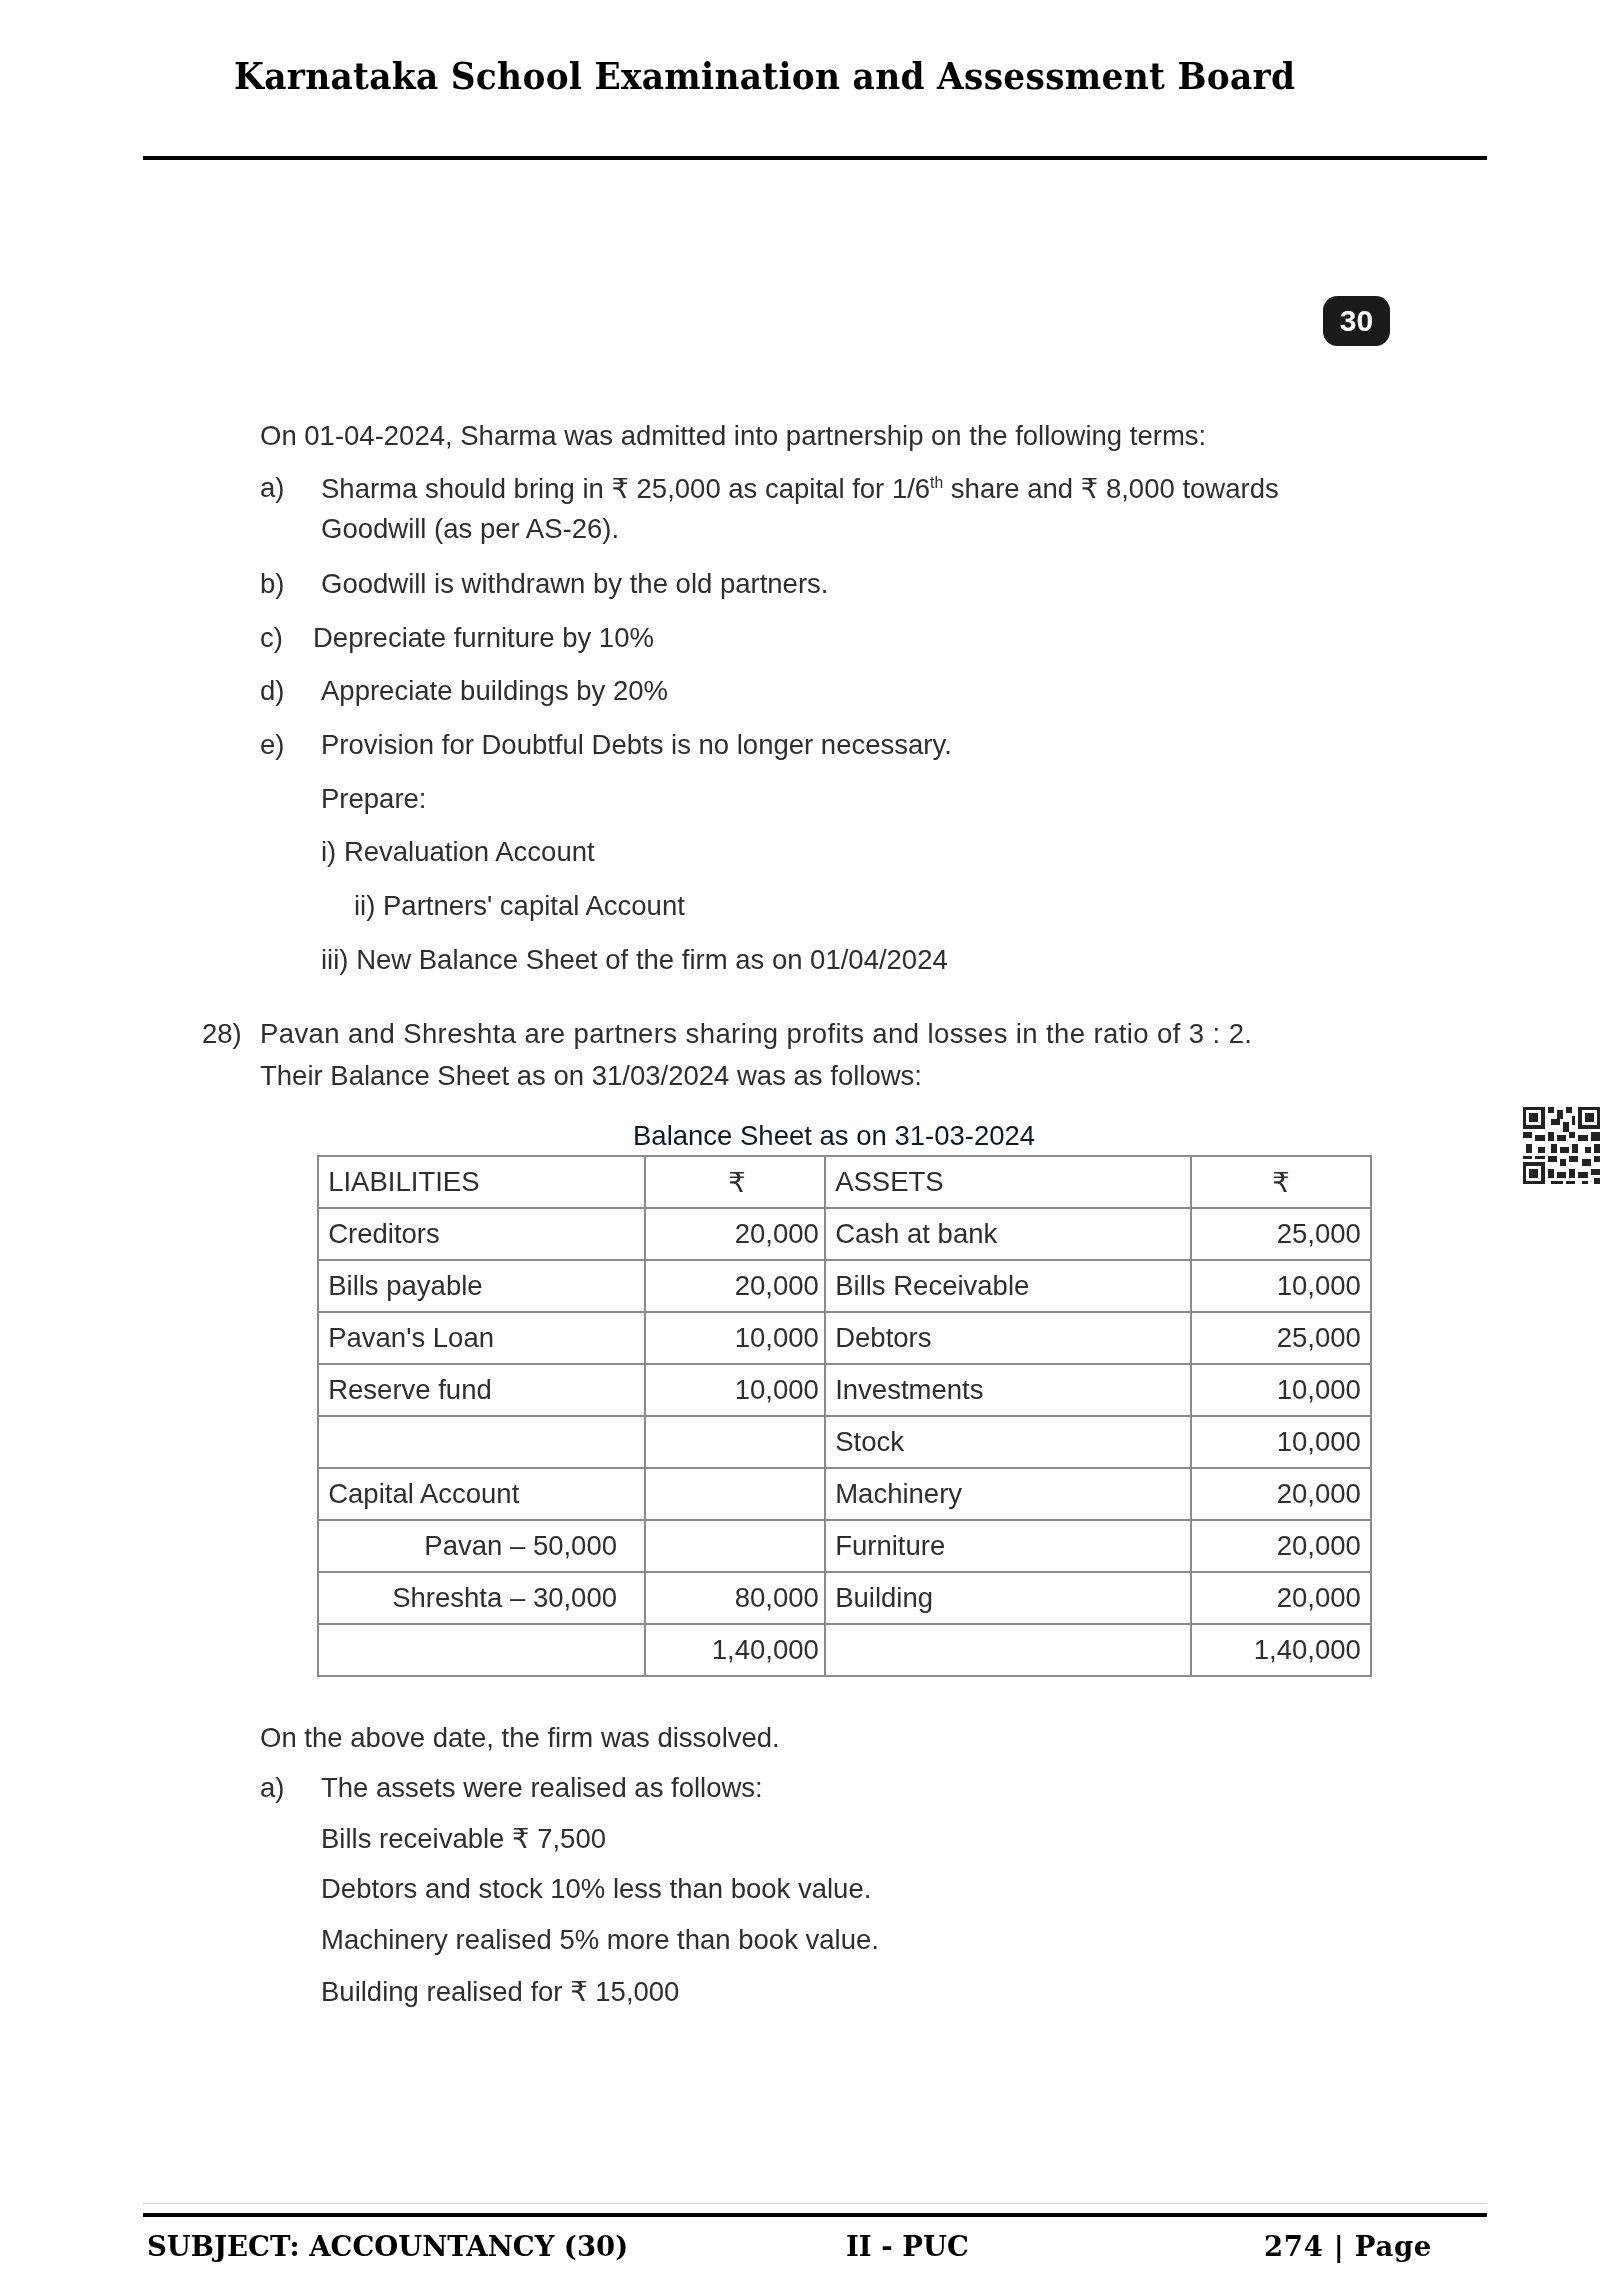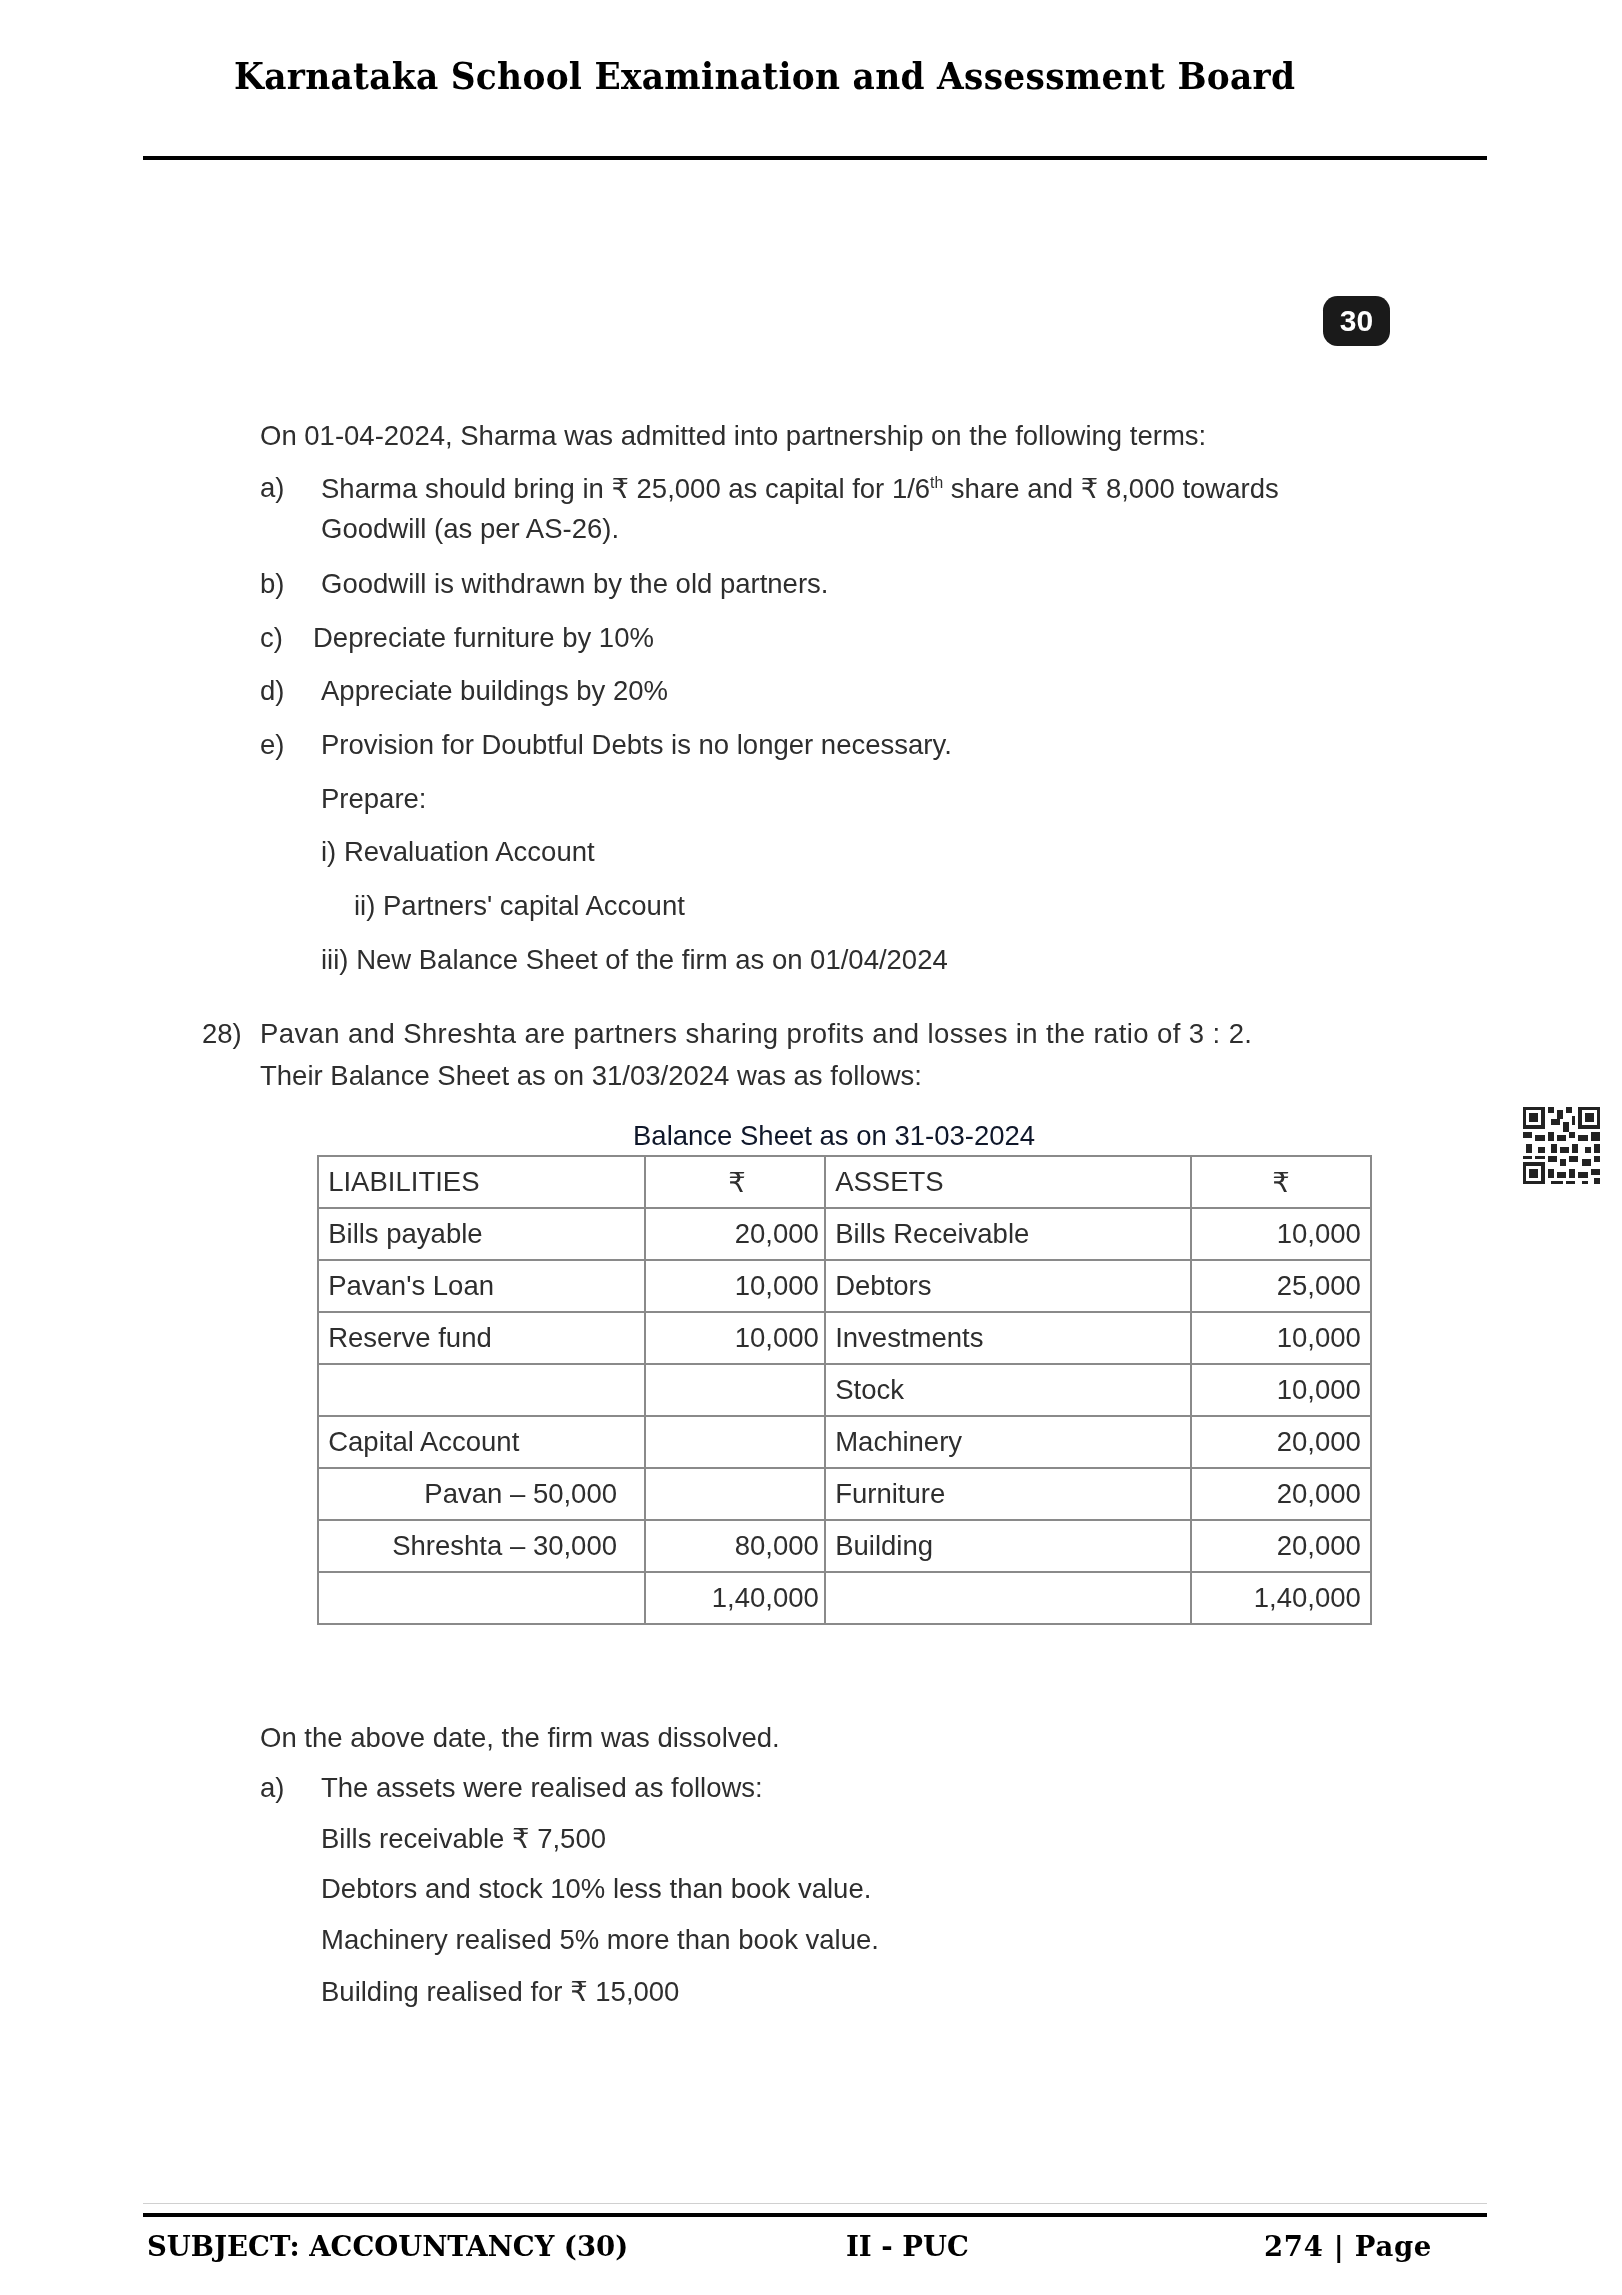--- a/index.html
+++ b/index.html
@@ -72,20 +72,26 @@
 
 <div id="bs-caption" class="sans">Balance Sheet as on 31-03-2024</div>
 
 <table id="bs-table" class="sans">
   <tbody>
       <tr>
     <td class="c1">LIABILITIES</td>
     <td class="c2 hdr">₹</td>
     <td class="c3">ASSETS</td>
     <td class="c4 hdr">₹</td>
+  </tr>
+  <tr>
+    <td class="c1">Creditors</td>
+    <td class="c2">20,000</td>
+    <td class="c3">Cash at bank</td>
+    <td class="c4">25,000</td>
   </tr>
   <tr>
     <td class="c1">Bills payable</td>
     <td class="c2">20,000</td>
     <td class="c3">Bills Receivable</td>
     <td class="c4">10,000</td>
   </tr>
   <tr>
     <td class="c1">Pavan's Loan</td>
     <td class="c2">10,000</td>

